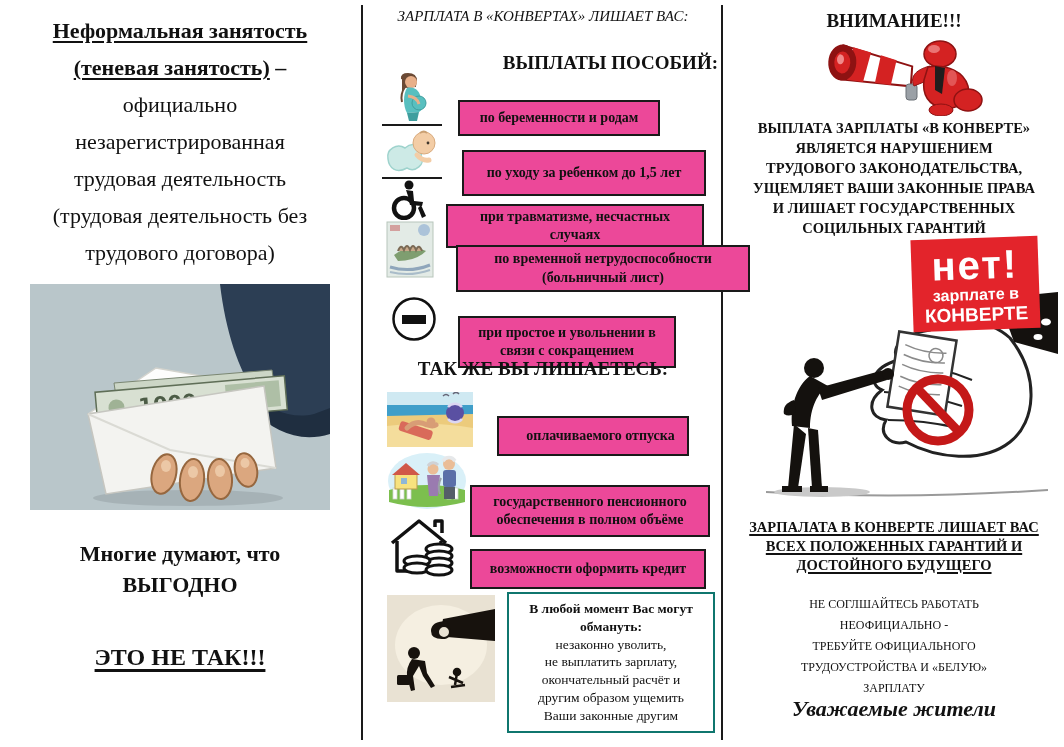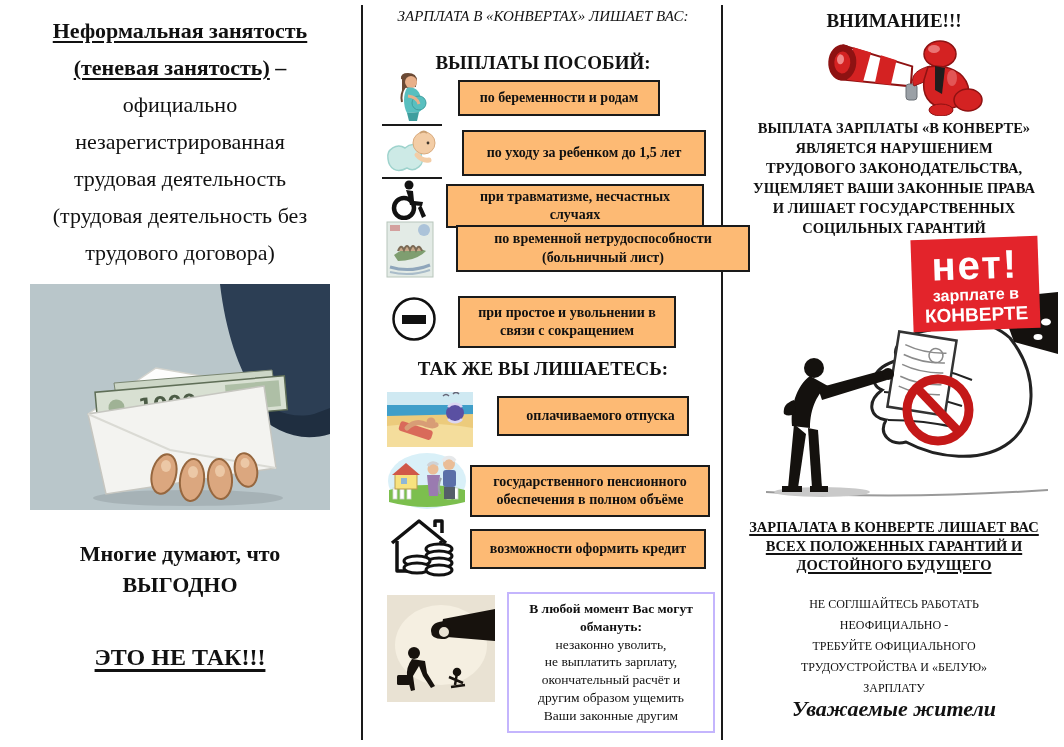--- a/index.html
+++ b/index.html
@@ -10,26 +10,26 @@
   .divider{position:absolute;top:5px;width:2px;height:735px;background:#1a1a1a;}
   
   .l-title{left:12px;top:12px;width:336px;font-size:22px;line-height:37px;}
   .bold-u{font-weight:bold;text-decoration:underline;text-decoration-thickness:2px;text-underline-offset:3px;}
   .l-claim{left:20px;top:538px;width:320px;font-size:22px;font-weight:bold;line-height:31px;}
   .l-rebuttal{left:20px;top:644px;width:320px;font-size:24px;font-weight:bold;
               text-decoration:underline;text-decoration-thickness:2.5px;text-underline-offset:4px;}
   
   .m-header{left:368px;top:8px;width:350px;font-style:italic;font-size:15px;}
   .m-sec{width:350px;font-weight:bold;font-size:19px;}
-  .box{position:absolute;border:2px solid #1a1a1a;background:#fdba74;display:flex;
+  .box{position:absolute;border:2px solid #1a1a1a;background:#ec4899;display:flex;
        align-items:center;justify-content:center;text-align:center;
-       font-weight:bold;font-size:14px;line-height:1.3;padding:2px 8px;box-sizing:border-box;}
+       font-weight:bold;font-size:14px;line-height:1.3;padding:2px 8px;box-sizing:border-box;margin-top:20px;}
   .ic{position:absolute;display:flex;align-items:center;justify-content:center;}
   .bar{position:absolute;height:2px;background:#1a1a1a;}
-  .cheat-box{position:absolute;border:2px solid #c4b5fd;background:#fff;text-align:center;
+  .cheat-box{position:absolute;border:2px solid #0f766e;background:#fff;text-align:center;
              font-size:13.5px;line-height:1.32;padding:6px 4px;box-sizing:border-box;}
   .cheat-box .b{font-weight:bold;}
   
   .r-attn{left:730px;top:10px;width:328px;font-weight:bold;font-size:19px;}
   .r-warn{left:728px;top:118px;width:332px;font-weight:bold;font-size:14.5px;line-height:20px;}
   .badge{left:912px;top:238px;width:127px;height:92px;display:flex;flex-direction:column;
          align-items:center;justify-content:center;transform:rotate(-2deg);
          font-family:"Liberation Sans","DejaVu Sans",sans-serif;font-weight:bold;line-height:1;}
   .badge .b1{font-size:40px;letter-spacing:2px;}
   .badge .b2{font-size:16px;margin-top:2px;}
@@ -88,21 +88,21 @@
     </svg>
   </div>
 
   <div class="abs ctr l-claim">
     <div>Многие думают, что</div>
     <div>ВЫГОДНО</div>
   </div>
   <div class="abs ctr l-rebuttal">ЭТО НЕ ТАК!!!</div>
 
   <div class="abs ctr m-header">ЗАРПЛАТА В «КОНВЕРТАХ» ЛИШАЕТ ВАС:</div>
-  <div class="abs ctr m-sec" style="left:368px;top:52px;">ВЫПЛАТЫ ПОСОБИЙ:</div>
+  <div class="abs ctr m-sec" style="left:368px;top:52px;text-align:right;">ВЫПЛАТЫ ПОСОБИЙ:</div>
 
   <div class="ic" style="left:388px;top:72px;width:48px;height:50px;">
     <svg width="48" height="50" viewBox="0 0 48 50">
       <path d="M14,7 Q13,2 20,2 Q28,2 28,9 L27,14 L17,15 Q12,22 14,30" fill="#6b4a35" stroke="#6b4a35" stroke-width="2"></path>
       <circle cx="23" cy="10" r="6" fill="#e8b08a"></circle>
       <path d="M19,16 C28,14 32,20 33,27 C37,31 35,38 31,40 L19,41 C15,34 15,22 19,16 Z" fill="#58bfbf"></path>
       <circle cx="31" cy="31" r="7" fill="#58bfbf" stroke="#3f9e9e"></circle>
       <path d="M20,24 q9,1 11,8" stroke="#e8b08a" stroke-width="3" fill="none"></path>
       <path d="M19,41 L31,40 L29,49 L21,49 Z" fill="#3f9e9e"></path>
     </svg>

